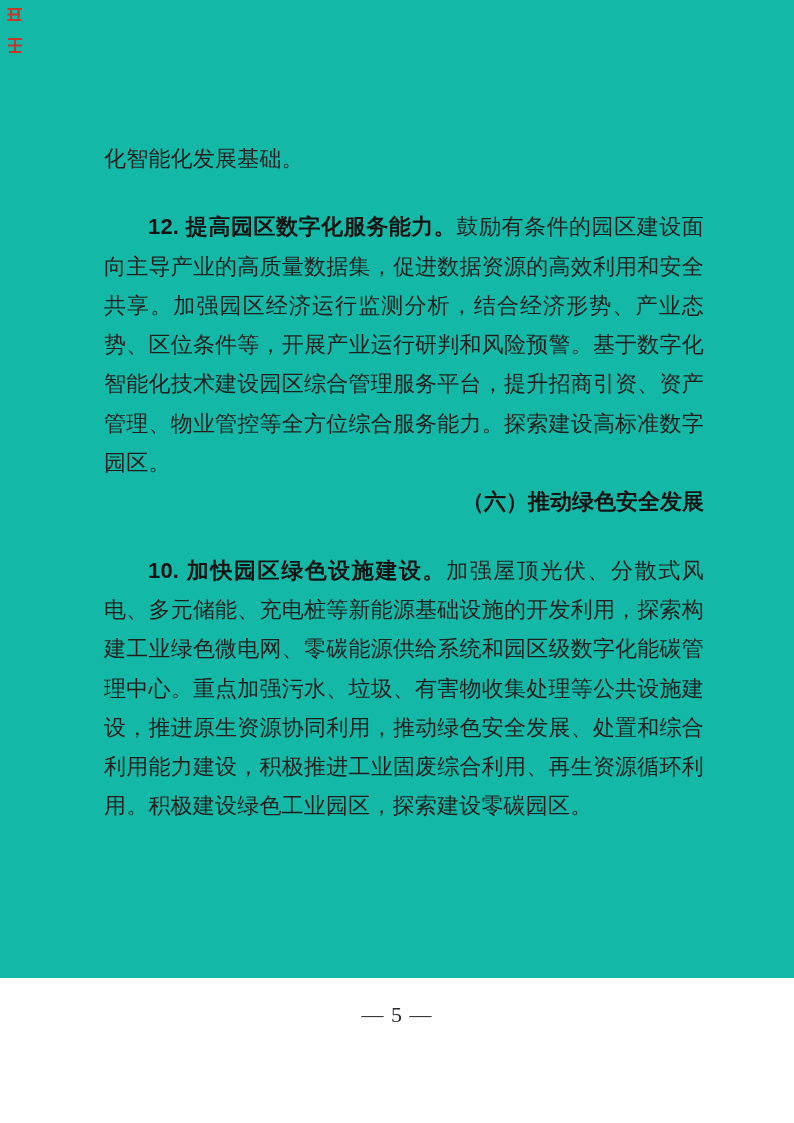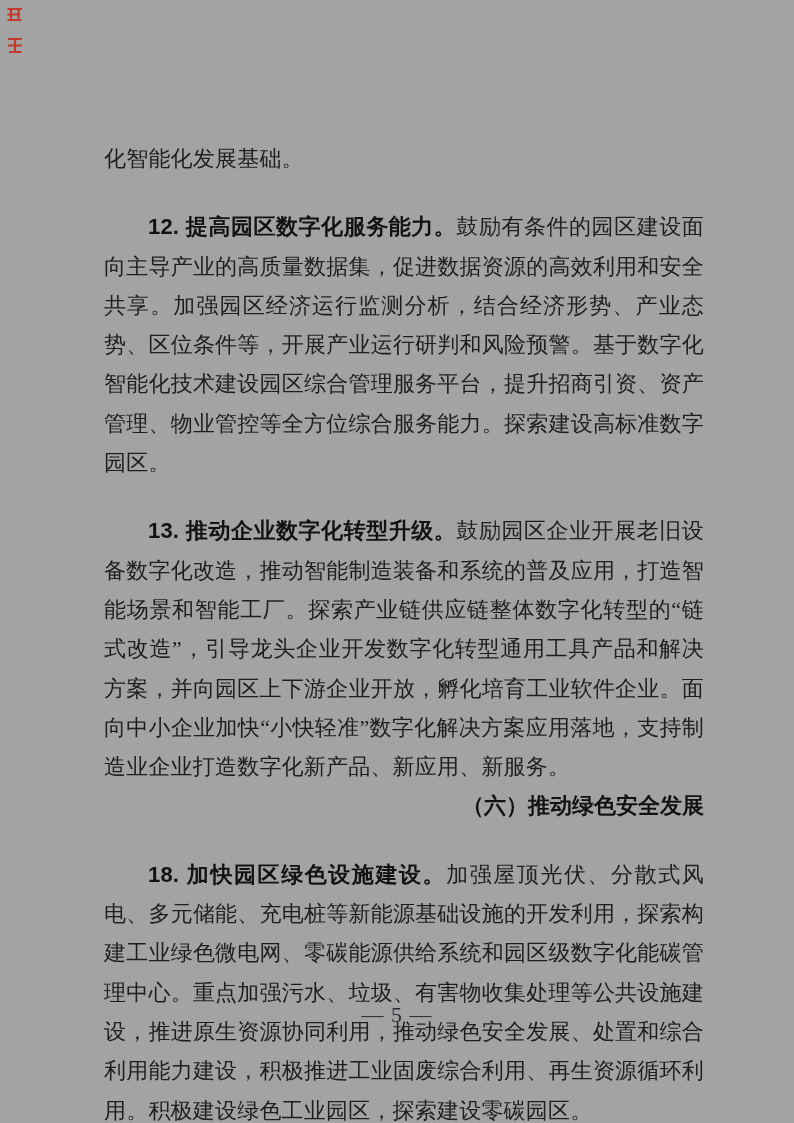--- a/index.html
+++ b/index.html
@@ -4,22 +4,22 @@
 <style>
   html, body { margin: 0; padding: 0; }
   body {
     width: 794px; height: 1123px;
     background: #ffffff;
     font-family: "Liberation Serif", serif;
     overflow: hidden;
   }
   .page {
     position: relative;
-    width: 794px; height: 1123px;
-    background: #a3a3a3;
+    width: 794px; height: 978px;
+    background: #14b8a6;
   }
   .stamp-fragment {
     position: absolute;
     left: 6px;
     line-height: 0;
   }
   .stamp-top { top: 7px; }
   .stamp-bottom { top: 37px; }
   .content {
     position: absolute;
@@ -78,23 +78,22 @@
       <path d="M2 2 H16 M9 2 V15 M2 8.5 H16 M3 15 H15.5" stroke="#c23a2b" stroke-width="2.2" fill="none"></path>
     </svg>
   </span>
 
   <div class="content">
 
     <p class="doc-line"><span>化智能化发展基础。</span></p>
 
     <p class="doc-line indent"><span class="para-heading">12. 提高园区数字化服务能力。</span><span>鼓励有条件的园区建设面向主导产业的高质量数据集，促进数据资源的高效利用和安全共享。加强园区经济运行监测分析，结合经济形势、产业态势、区位条件等，开展产业运行研判和风险预警。基于数字化智能化技术建设园区综合管理服务平台，提升招商引资、资产管理、物业管控等全方位综合服务能力。探索建设高标准数字园区。</span></p>
 
-    <p class="doc-line indent"><span class="para-heading">13. 推动企业数字化转型升级。</span><span>鼓励园区企业开展老旧设备数字化改造，推动智能制造装备和系统的普及应用，打造智能场景和智能工厂。探索产业链供应链整体数字化转型的“链式改造”，引导龙头企业开发数字化转型通用工具产品和解决方案，并向园区上下游企业开放，孵化培育工业软件企业。面向中小企业加快“小快轻准”数字化解决方案应用落地，支持制造业企业打造数字化新产品、新应用、新服务。</span></p>
 
     <p class="section-heading"><span>（六）推动绿色安全发展</span></p>
 
-    <p class="doc-line indent"><span class="para-heading">18. 加快园区绿色设施建设。</span><span>加强屋顶光伏、分散式风电、多元储能、充电桩等新能源基础设施的开发利用，探索构建工业绿色微电网、零碳能源供给系统和园区级数字化能碳管理中心。重点加强污水、垃圾、有害物收集处理等公共设施建设，推进原生资源协同利用，推动绿色安全发展、处置和综合利用能力建设，积极推进工业固废综合利用、再生资源循环利用。积极建设绿色工业园区，探索建设零碳园区。</span></p>
+    <p class="doc-line indent"><span class="para-heading">10. 加快园区绿色设施建设。</span><span>加强屋顶光伏、分散式风电、多元储能、充电桩等新能源基础设施的开发利用，探索构建工业绿色微电网、零碳能源供给系统和园区级数字化能碳管理中心。重点加强污水、垃圾、有害物收集处理等公共设施建设，推进原生资源协同利用，推动绿色安全发展、处置和综合利用能力建设，积极推进工业固废综合利用、再生资源循环利用。积极建设绿色工业园区，探索建设零碳园区。</span></p>
 
   </div>
 
   <div class="page-number">— 5 —</div>
 
 </div>
 
 </body></html>

